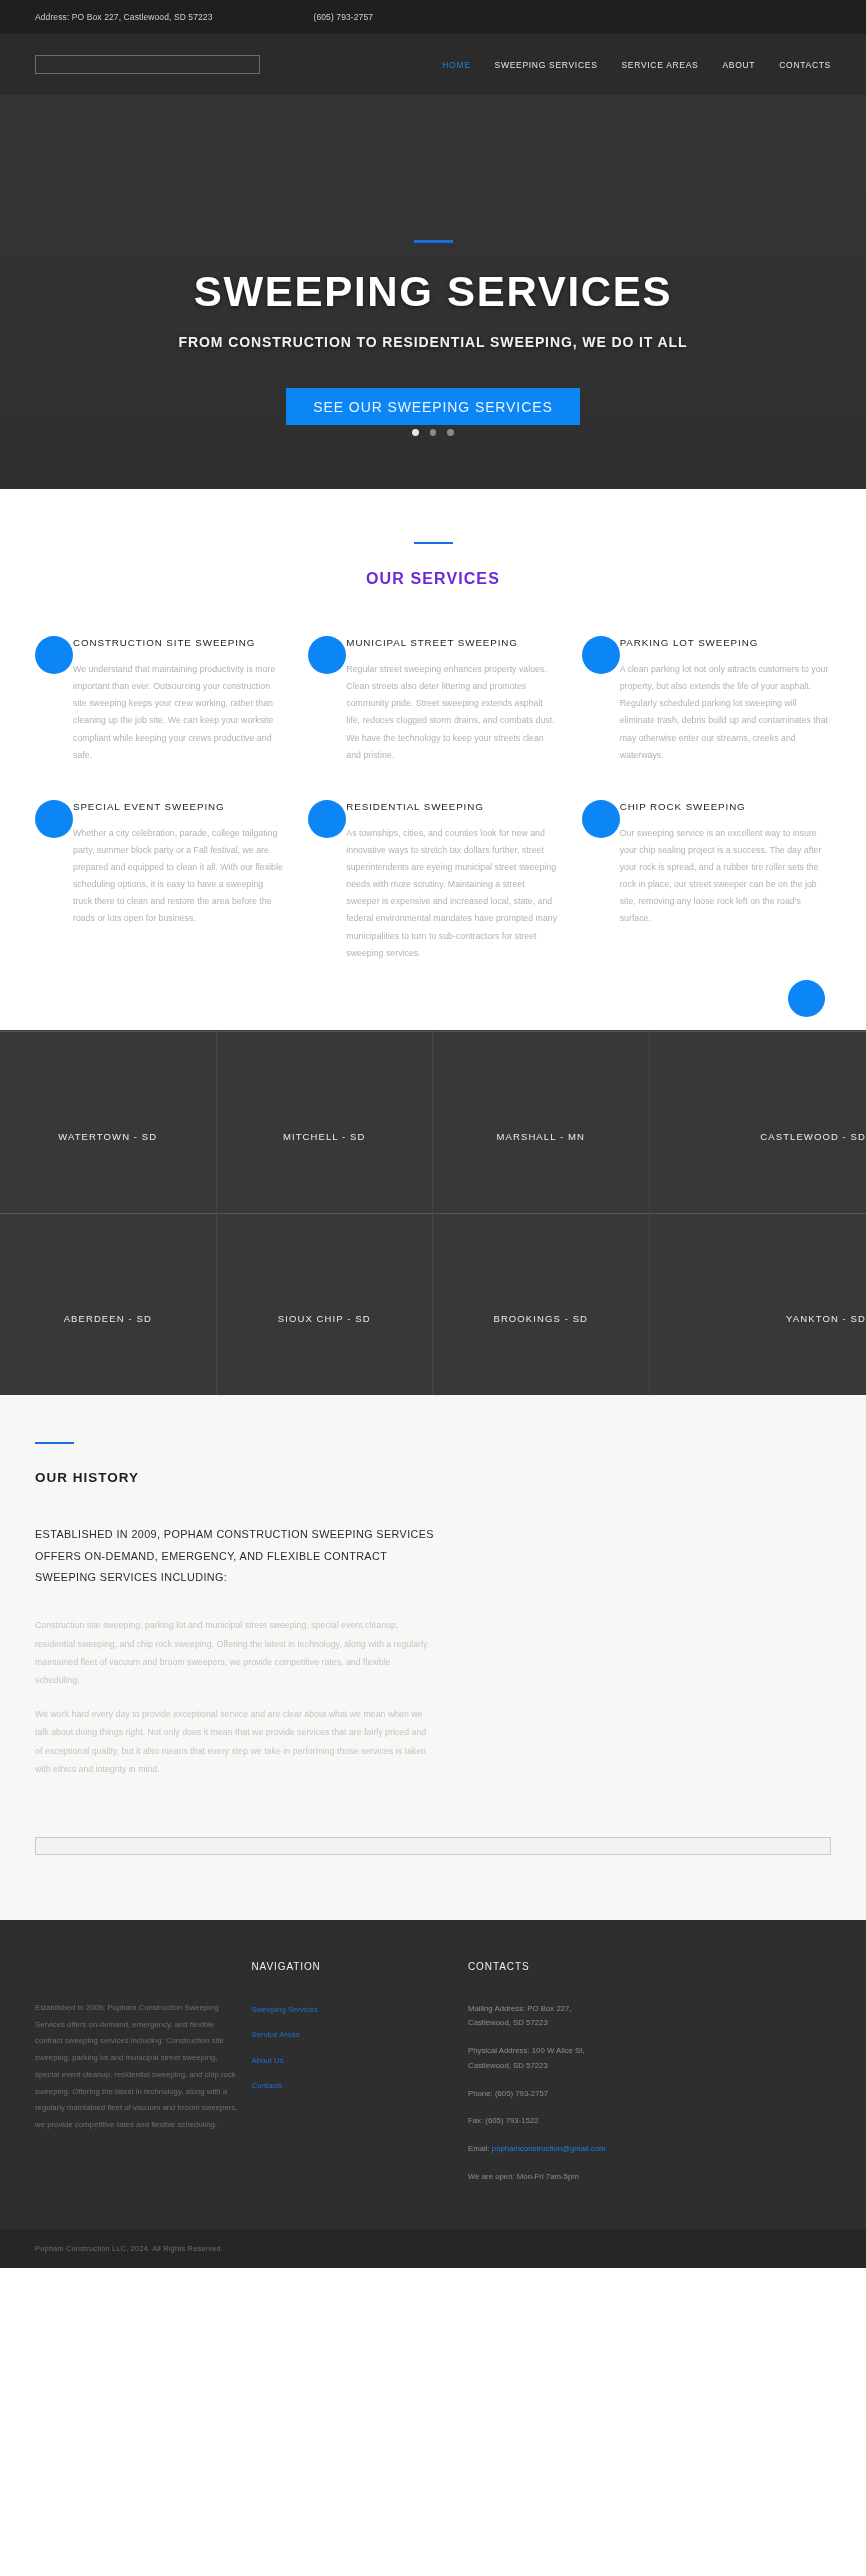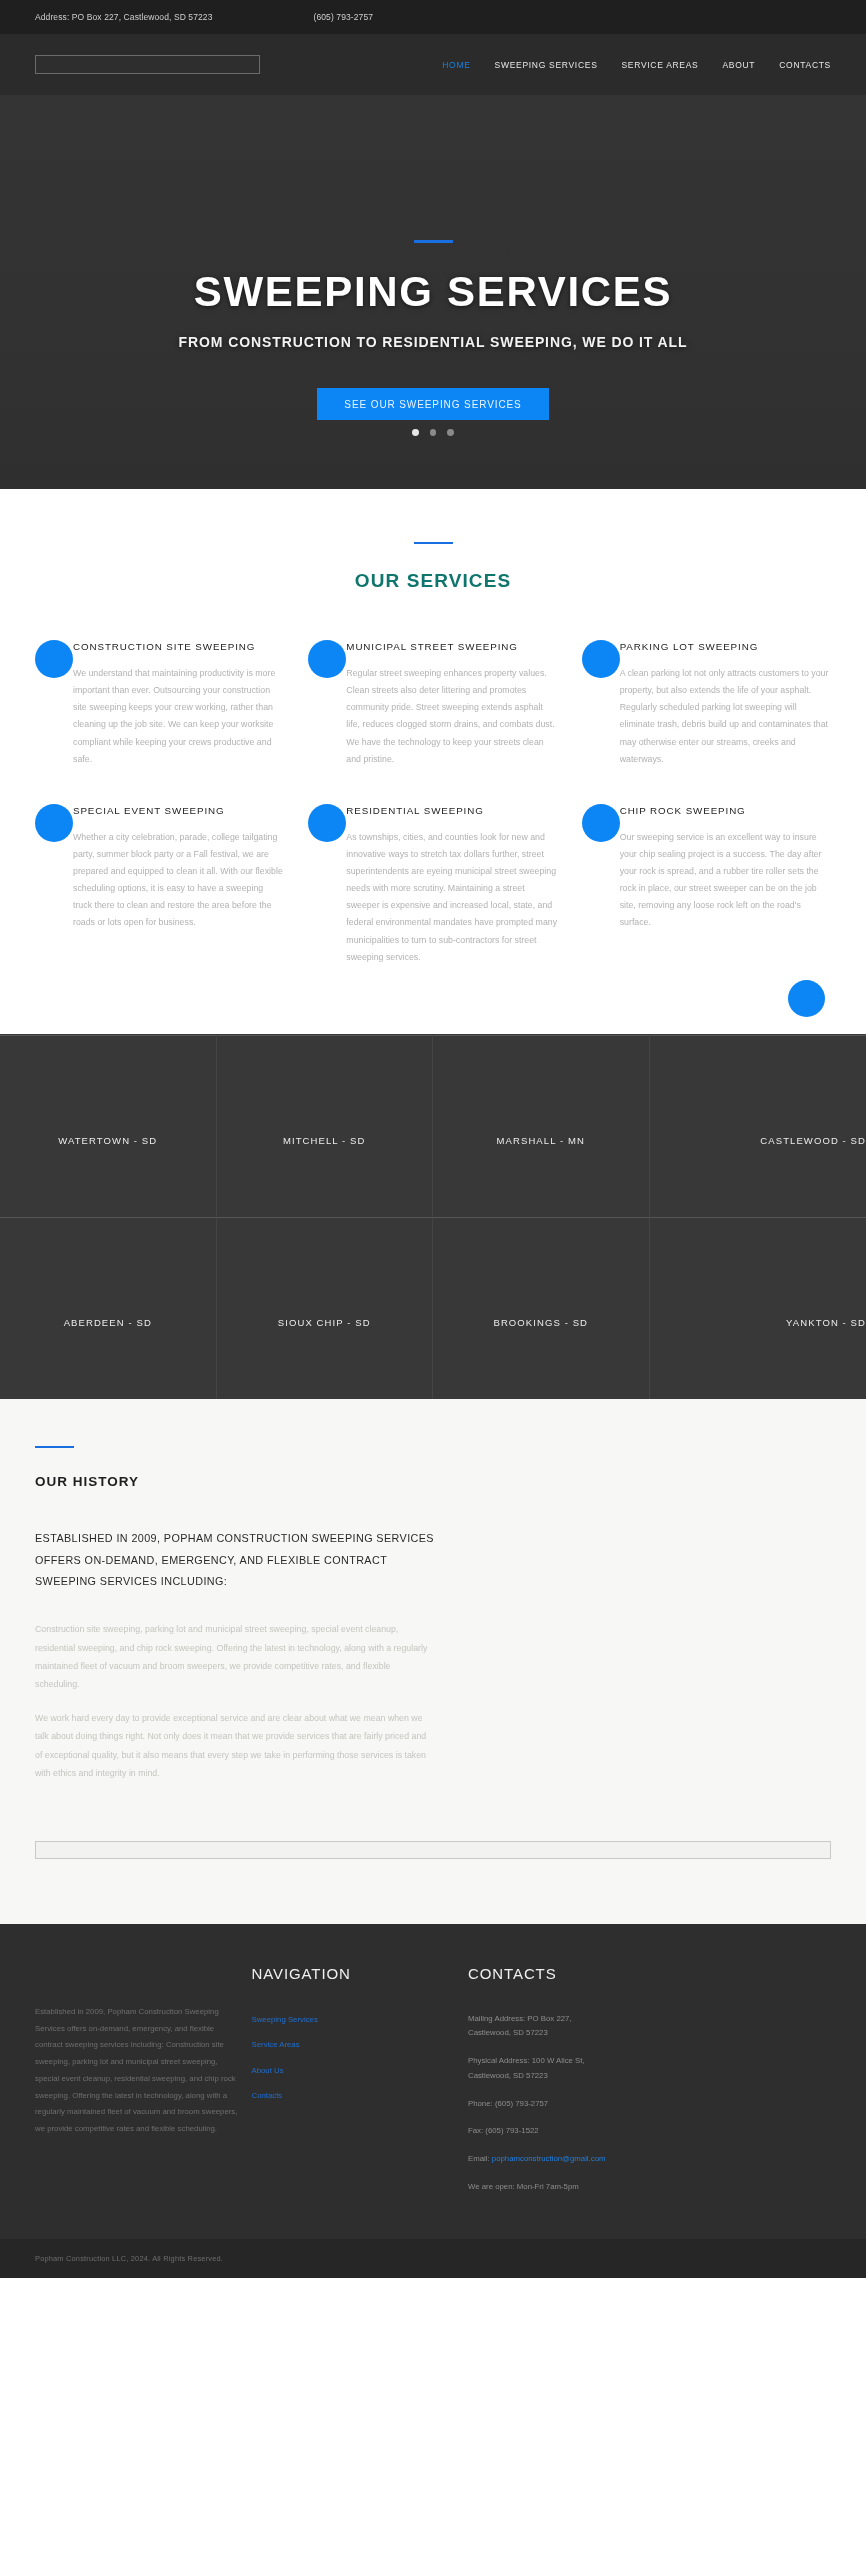--- a/index.html
+++ b/index.html
@@ -82,21 +82,21 @@
     color: #f2f2f2;
     letter-spacing: 0.9px;
     text-shadow: 0 1.4px 5.4px rgba(0,0,0,.6);
   }
   .hero-btn {
     display: inline-block;
     margin-top: 38px;
     background: #0d86f5;
     color: #eaf4ff;
     border: none;
-    font-size: 10px;
+    font-size: 14px;
     letter-spacing: 0.9px;
     padding: 10.8px 27px;
     cursor: pointer;
     font-family: inherit;
   }
   .dots {
     position: absolute;
     left: 0; right: 0;
     bottom: 53px;
     display: flex;
@@ -123,23 +123,23 @@
     padding: 53px 35px 68px;
     position: relative;
   }
   .sec-head { text-align: center; margin-bottom: 47px; }
   .sec-rule {
     width: 39px; height: 2px;
     background: #1a6fe0;
     margin: 0 auto 26px;
   }
   .sec-title {
-    font-size: 19px;
+    font-size: 16px;
     font-weight: 700;
-    color: #0f766e;
+    color: #6d28d9;
     letter-spacing: 1.1px;
   }
   .svc-grid {
     display: grid;
     grid-template-columns: repeat(3, 1fr);
     column-gap: 24px;
     row-gap: 35px;
   }
   .svc {
     display: flex;
@@ -242,21 +242,21 @@
   .footer {
     background: #2e2e2e;
     padding: 41px 35px 31px;
     display: flex;
     gap: 13.5px;
   }
   .fcol-about { width: 203px; }
   .fcol-nav { width: 203px; }
   .fcol-contacts { width: 352px; }
   .fheading {
-    font-size: 15px;
+    font-size: 10px;
     color: #f0f0f0;
     letter-spacing: 0.9px;
     margin-bottom: 30px;
   }
   .fabout {
     font-size: 7.8px;
     color: #6e6e6e;
     line-height: 2.15;
     margin-top: 39px;
   }

